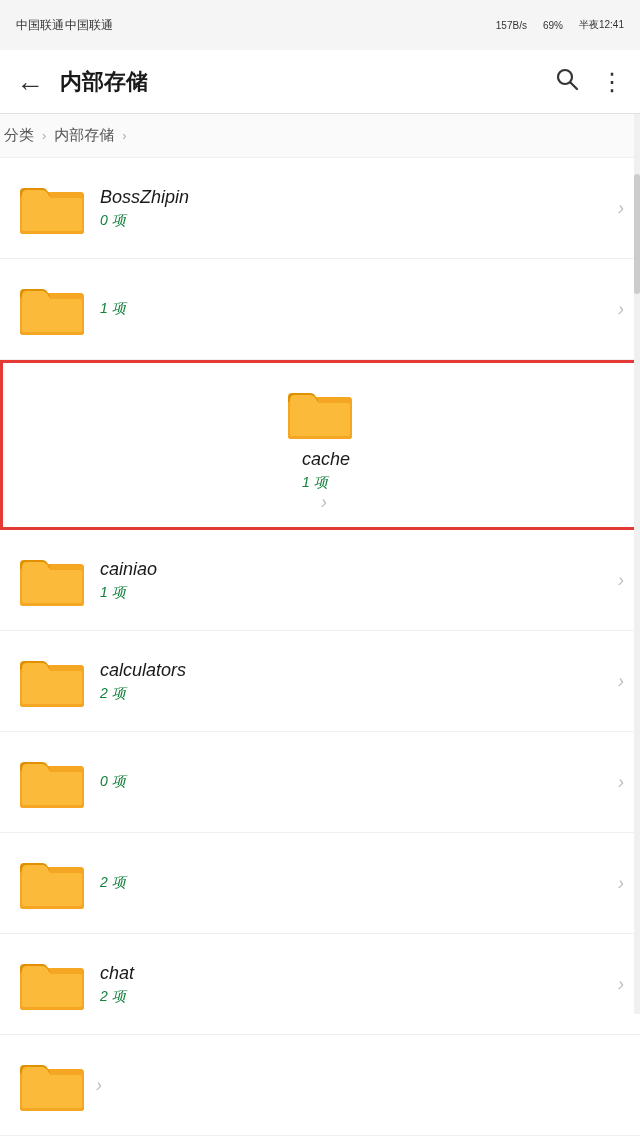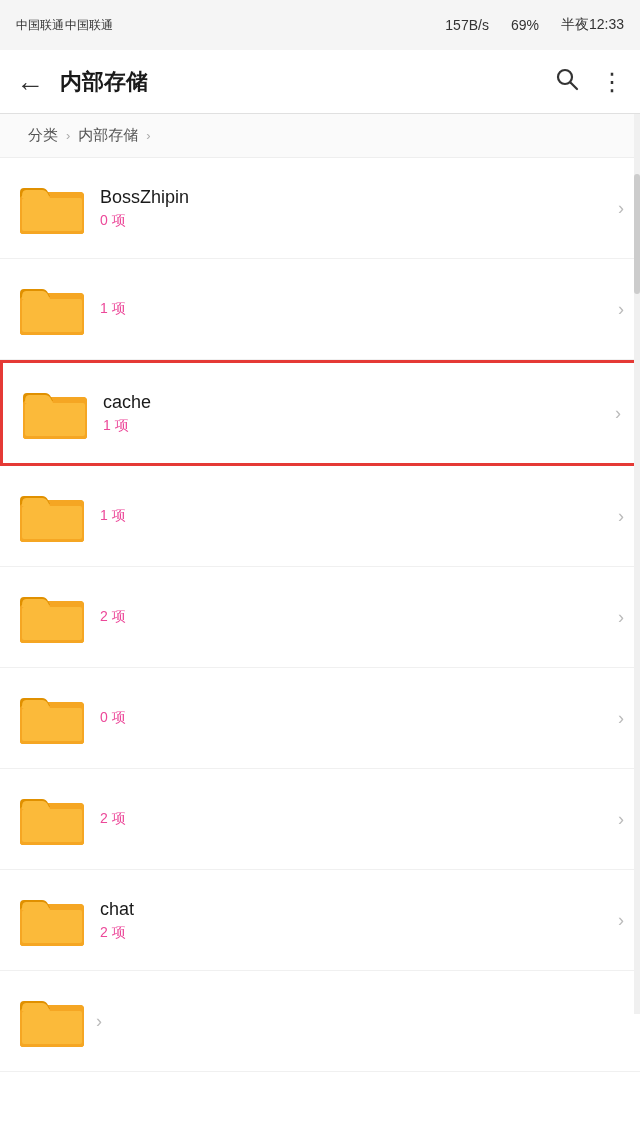--- a/index.html
+++ b/index.html
@@ -26,22 +26,22 @@
     }
     .status-left {
       display: flex;
       flex-direction: row;
       gap: 1px;
       font-size: 12px;
     }
     .status-right {
       display: flex;
       align-items: center;
-      gap: 22px;
-      font-size: 14px;
+      gap: 16px;
+      font-size: 10px;
       text-align: right;
     }
 
     
     .app-bar {
       width: 100%;
       height: 64px;
       background: #ffffff;
       display: flex;
       align-items: center;
@@ -68,21 +68,21 @@
     .app-bar-icon {
       font-size: 24px;
       color: #333;
       cursor: pointer;
     }
 
     
     .breadcrumb {
       display: flex;
       align-items: center;
-      padding: 12px 28px;
+      padding: 12px 4px;
       background: #fafafa;
       border-bottom: 1px solid #eeeeee;
       font-size: 15px;
       color: #555;
     }
     .breadcrumb-item {
       color: #555;
     }
     .breadcrumb-sep {
       margin: 0 8px;
@@ -96,25 +96,27 @@
     }
 
     .folder-item {
       display: flex;
       align-items: center;
       padding: 14px 16px;
       border-bottom: 1px solid #f0f0f0;
       background: #ffffff;
       cursor: pointer;
       position: relative;
+      font-style: italic;
     }
     .folder-item.highlighted {
       border: 3px solid #e53935;
       margin: 0;
       background: #fff;
+      flex-direction: column;
     }
 
     .folder-icon-wrapper {
       width: 72px;
       height: 72px;
       display: flex;
       align-items: center;
       justify-content: center;
       flex-shrink: 0;
     }
@@ -130,21 +132,21 @@
       margin-left: 12px;
     }
     .folder-name {
       font-size: 18px;
       color: #1a1a1a;
       font-weight: 400;
       margin-bottom: 4px;
     }
     .folder-count {
       font-size: 14px;
-      color: #ec4899;
+      color: #15803d;
     }
 
     .folder-chevron {
       font-size: 18px;
       color: #bbb;
       margin-left: 8px;
     }
 
     
     .scroll-track {
@@ -167,21 +169,21 @@
 <body>
 
 <div class="status-bar">
   <div class="status-left">
     <span>中国联通</span>
     <span>中国联通</span>
   </div>
   <div class="status-right">
     <span>157B/s</span>
     <span>69%</span>
-    <span>半夜12:33</span>
+    <span>半夜12:41</span>
   </div>
 </div>
 
 <div class="app-bar">
   <span class="app-bar-back">←</span>
   <span class="app-bar-title">内部存储</span>
   <div class="app-bar-icons">
     <span class="app-bar-icon">
       <svg width="26" height="26" viewBox="0 0 26 26" fill="none">
         <circle cx="11" cy="11" r="7" stroke="#333" stroke-width="2.2"></circle>
@@ -263,38 +265,40 @@
         <rect x="0" y="10" width="64" height="42" rx="4" fill="#F5A623"></rect>
         <path d="M0 14 Q0 10 4 10 L26 10 Q30 10 32 14 L34 18 L60 18 Q64 18 64 22 L64 48 Q64 52 60 52 L4 52 Q0 52 0 48 Z" fill="#F5A623"></path>
         <path d="M0 10 L0 10 Q0 6 4 6 L22 6 Q26 6 28 10 L30 14 L4 14 Q0 14 0 18 Z" fill="#E09000"></path>
         <rect x="0" y="14" width="64" height="38" rx="3" fill="#F5A623"></rect>
 
         <path d="M2 14 Q2 8 6 8 L22 8 Q26 8 28 12 L30 16 L2 16 Z" fill="#FBBA3A"></path>
         <rect x="2" y="16" width="60" height="33" rx="2" fill="#FBBA3A"></rect>
       </svg>
     </div>
     <div class="folder-info">
+      <div class="folder-name">cainiao</div>
       <div class="folder-count">1 项</div>
     </div>
     <span class="folder-chevron">›</span>
   </div>
     <div class="folder-item">
     <div class="folder-icon-wrapper">
       <svg class="folder-svg" viewBox="0 0 64 52" fill="none" xmlns="http://www.w3.org/2000/svg">
         <rect x="0" y="10" width="64" height="42" rx="4" fill="#F5A623"></rect>
         <rect x="0" y="10" width="64" height="42" rx="4" fill="#F5A623"></rect>
         <path d="M0 14 Q0 10 4 10 L26 10 Q30 10 32 14 L34 18 L60 18 Q64 18 64 22 L64 48 Q64 52 60 52 L4 52 Q0 52 0 48 Z" fill="#F5A623"></path>
         <path d="M0 10 L0 10 Q0 6 4 6 L22 6 Q26 6 28 10 L30 14 L4 14 Q0 14 0 18 Z" fill="#E09000"></path>
         <rect x="0" y="14" width="64" height="38" rx="3" fill="#F5A623"></rect>
 
         <path d="M2 14 Q2 8 6 8 L22 8 Q26 8 28 12 L30 16 L2 16 Z" fill="#FBBA3A"></path>
         <rect x="2" y="16" width="60" height="33" rx="2" fill="#FBBA3A"></rect>
       </svg>
     </div>
     <div class="folder-info">
+      <div class="folder-name">calculators</div>
       <div class="folder-count">2 项</div>
     </div>
     <span class="folder-chevron">›</span>
   </div>
     <div class="folder-item">
     <div class="folder-icon-wrapper">
       <svg class="folder-svg" viewBox="0 0 64 52" fill="none" xmlns="http://www.w3.org/2000/svg">
         <rect x="0" y="10" width="64" height="42" rx="4" fill="#F5A623"></rect>
         <rect x="0" y="10" width="64" height="42" rx="4" fill="#F5A623"></rect>
         <path d="M0 14 Q0 10 4 10 L26 10 Q30 10 32 14 L34 18 L60 18 Q64 18 64 22 L64 48 Q64 52 60 52 L4 52 Q0 52 0 48 Z" fill="#F5A623"></path>

